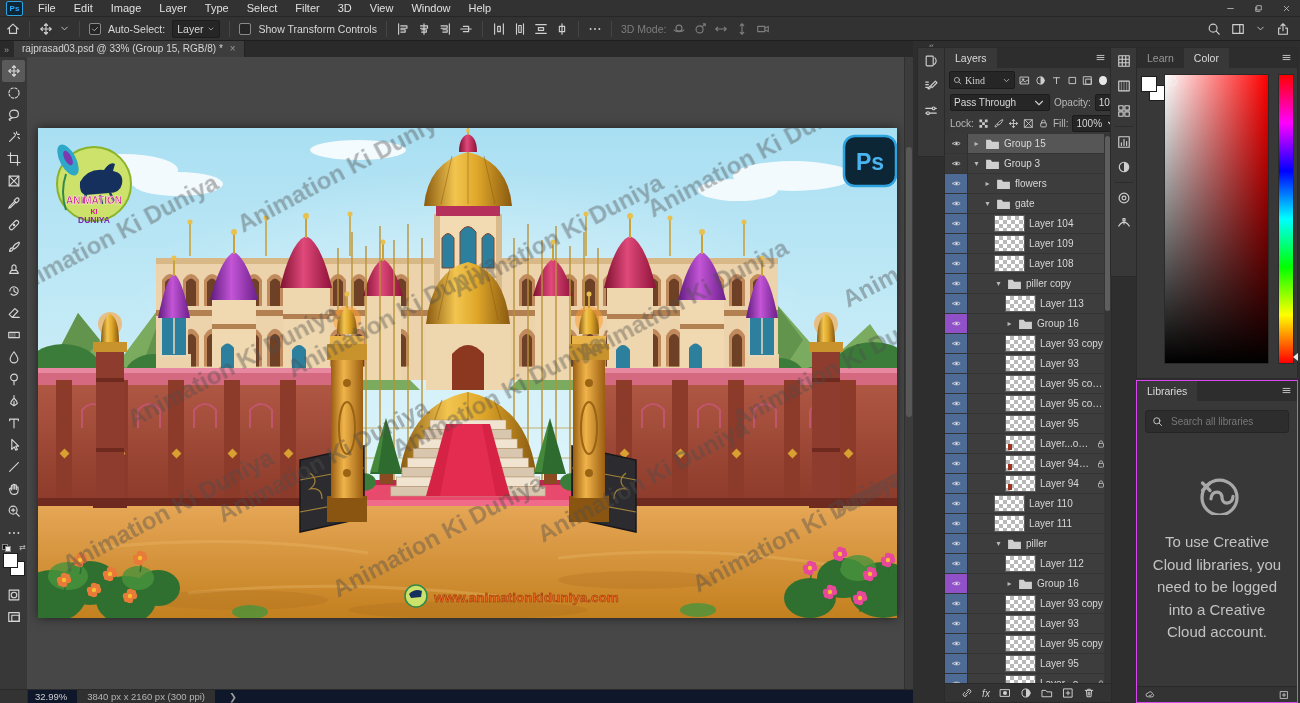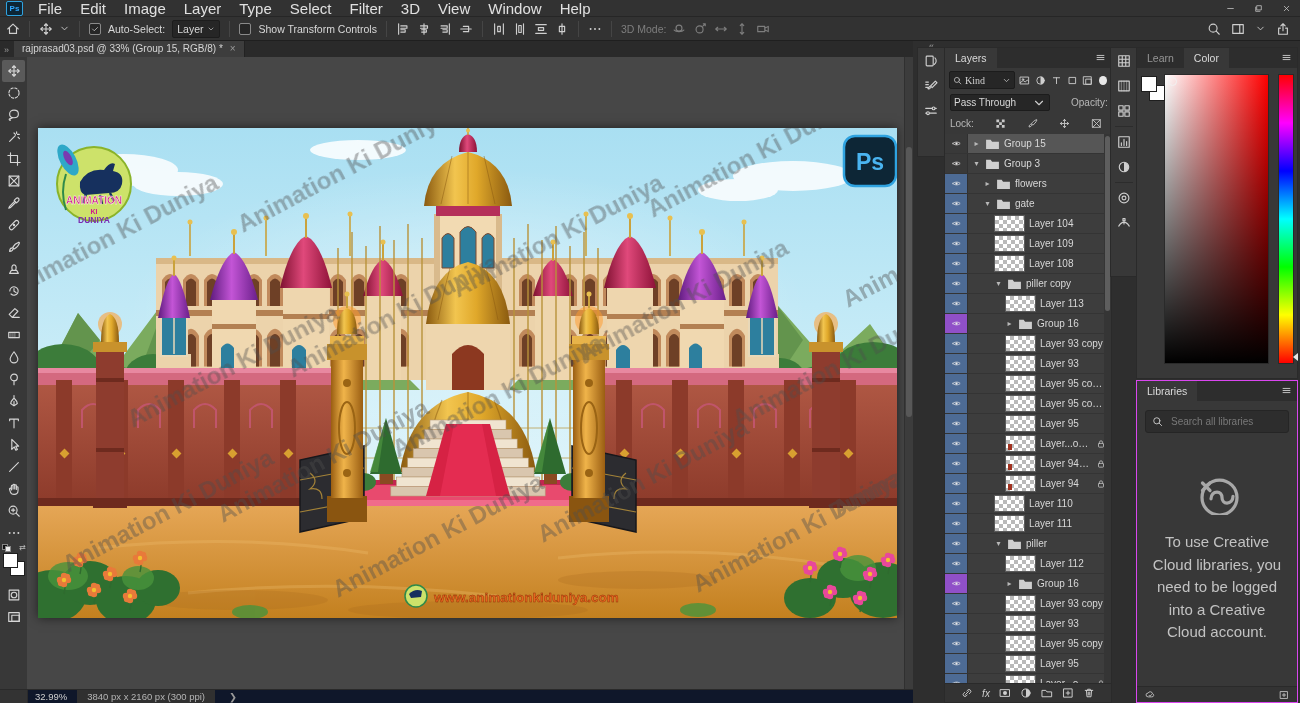--- a/index.html
+++ b/index.html
@@ -10,21 +10,21 @@
   .icon svg{width:14px;height:14px;display:block;}
   .icon.small svg{width:11px;height:11px;}
   .icon.dim{color:#7d7d7d;}
   
   #menubar{position:absolute;left:0;top:0;right:0;height:16px;background:#323232;
            display:flex;align-items:center;border-bottom:1px solid #262626;z-index:40;}
   .ps-appicon{width:15px;height:13px;margin:0 7px 0 6px;background:#0d2636;border:1px solid #2fa3e0;
               border-radius:2px;color:#31a8ff;font-size:8px;font-weight:bold;
               display:flex;align-items:center;justify-content:center;}
   #menus{display:flex;gap:2px;}
-  .menu-item{padding:1px 8px;color:#e0e0e0;font-size:15px;cursor:default;}
+  .menu-item{padding:1px 8px;color:#e0e0e0;font-size:11px;cursor:default;}
   #win-controls{margin-left:auto;display:flex;}
   .winbtn{width:28px;height:15px;display:flex;align-items:center;justify-content:center;color:#cfcfcf;}
   .winbtn svg{width:9px;height:9px;}
   
   #optionsbar{position:absolute;left:0;top:17px;right:0;height:23px;background:#323232;
               border-bottom:1px solid #1f1f1f;display:flex;align-items:center;gap:6px;padding-left:6px;z-index:39;}
   .ob-sep{width:1px;height:16px;background:#454545;margin:0 3px;}
   .ob-group{display:flex;align-items:center;gap:7px;}
   .ob-label{font-size:10.5px;color:#d8d8d8;}
   .ob-label.dim{color:#7e7e7e;}
@@ -82,21 +82,21 @@
   .panel-tab.inactive{background:transparent;color:#969696;}
   .panel-menu{position:absolute;right:5px;top:4px;}
   .panel-menu svg{width:11px;height:11px;}
   #filterrow{height:24px;display:flex;align-items:center;gap:3px;padding:0 4px;flex:none;font-family:Liberation Serif, serif;}
   #kindbox{flex:0 0 58px;height:16px;background:#262626;border:1px solid #1c1c1c;border-radius:2px;
            display:flex;align-items:center;gap:3px;padding:0 3px;font-size:10px;color:#d0d0d0;}
   #kindbox .icon svg{width:9px;height:9px;}
   .filter-ico{width:15px;height:15px;display:flex;align-items:center;justify-content:center;color:#cfcfcf;}
   .filter-ico svg{width:11px;height:11px;}
   .filter-dot{width:9px;height:9px;border-radius:50%;background:#e8e8e8;margin-left:2px;}
-  #blendrow,#lockrow{height:21px;display:flex;align-items:center;gap:21px;padding:0 5px;flex:none;font-size:10px;}
+  #blendrow,#lockrow{height:21px;display:flex;align-items:center;gap:4px;padding:0 5px;flex:none;font-size:10px;}
   .valuebox{background:#262626;border:1px solid #1c1c1c;border-radius:2px;height:15px;display:flex;
             align-items:center;gap:3px;padding:0 3px;color:#d8d8d8;font-size:10px;}
   .lockico{width:13px;height:13px;color:#c8c8c8;}
   .lockico svg{width:11px;height:11px;}
   #layerlist{flex:1;overflow:hidden;position:relative;background:#3d3d3d;}
   .lrow{height:19px;display:flex;align-items:stretch;border-bottom:1px solid #343434;position:relative;}
   .lrow .eyecell{width:22px;flex:none;display:flex;align-items:center;justify-content:center;border-right:1px solid #303030;}
   .eyecell svg{width:13px;height:9px;color:#eceaea;}
   .c-blue{background:#4d6b95;}
   .c-violet{background:#9050c8;}

